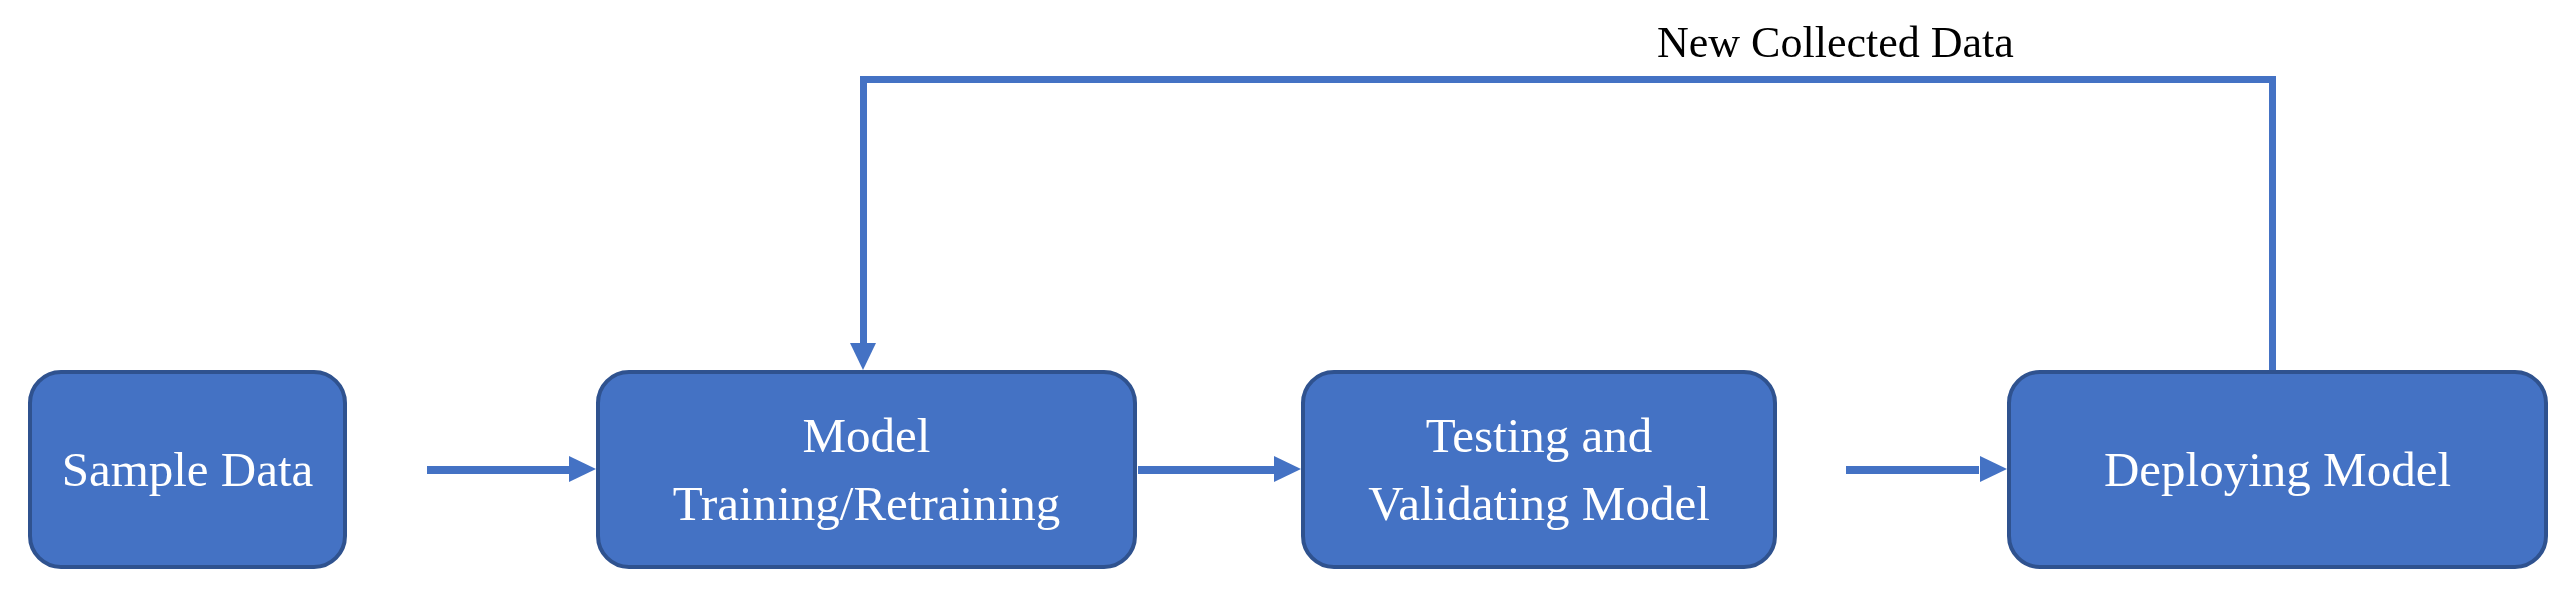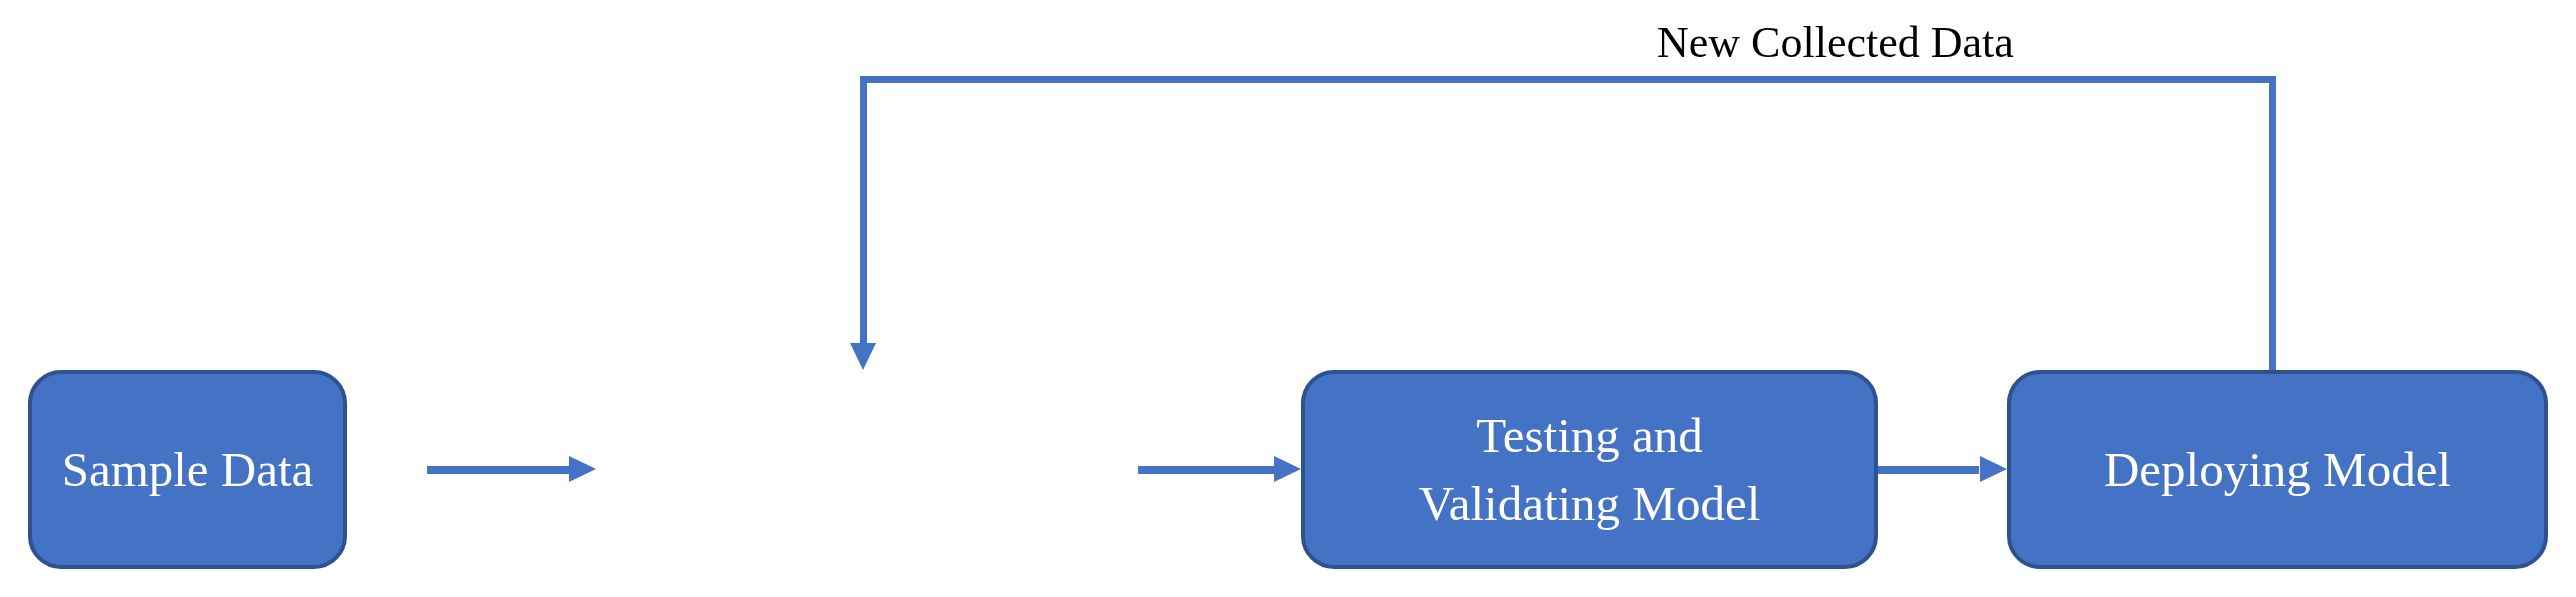--- a/index.html
+++ b/index.html
@@ -35,21 +35,21 @@
     text-align: center;
   }
   .node-label {
     color: var(--node-text);
     font-size: 49px;
     line-height: 1.38;
     white-space: pre-line;
   }
   .node-1 { left: 28px;   width: 319px; }
   .node-2 { left: 596px;  width: 541px; }
-  .node-3 { left: 1301px; width: 577px; }
+  .node-3 { left: 1301px; width: 476px; }
   .node-4 { left: 2007px; width: 541px; }
 
   
   .seg {
     position: absolute;
     background: var(--connector);
   }
   .seg-h { height: 7.5px; top: 466px; }
   .seg-c1 { left: 427px;  width: 142px; }
   .seg-c2 { left: 1138px; width: 136px; }
@@ -110,20 +110,24 @@
   <div class="seg seg-h seg-c2"></div>
   <div class="arrow-right arrow-c2"></div>
 
   <div class="seg seg-h seg-c3"></div>
   <div class="arrow-right arrow-c3"></div>
 
   <div class="node node-1">
     <span class="node-label">Sample Data</span>
   </div>
 
+  <div class="node node-2">
+    <span class="node-label">Model
+Training/Retraining</span>
+  </div>
 
   <div class="node node-3">
     <span class="node-label">Testing and
 Validating Model</span>
   </div>
 
   <div class="node node-4">
     <span class="node-label">Deploying Model</span>
   </div>
 

